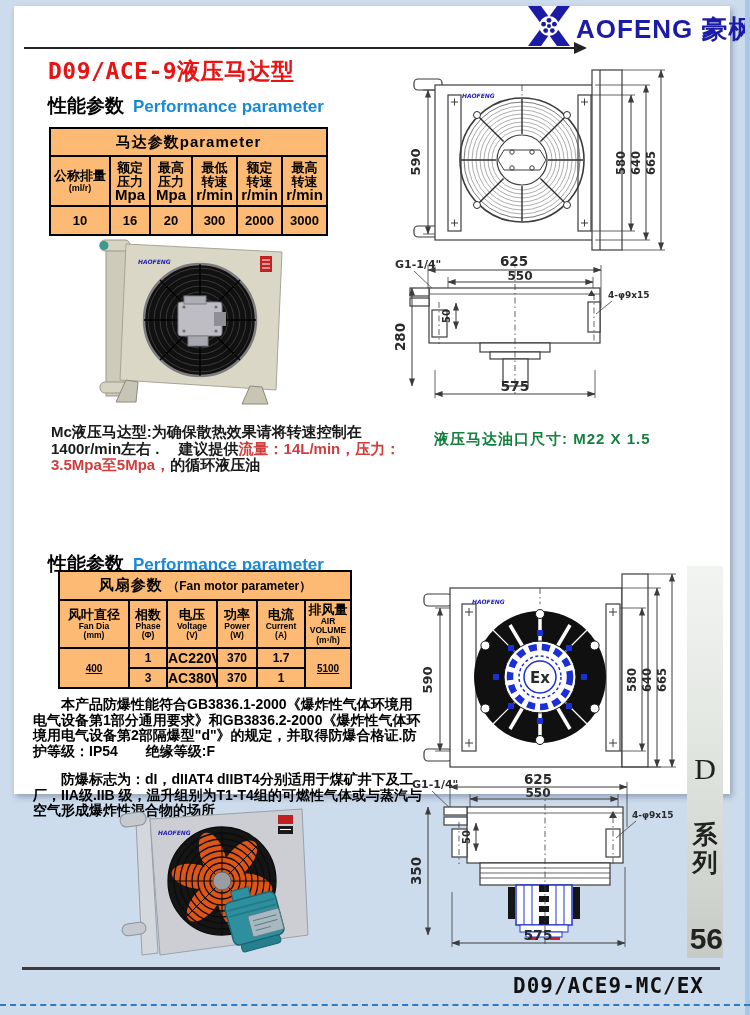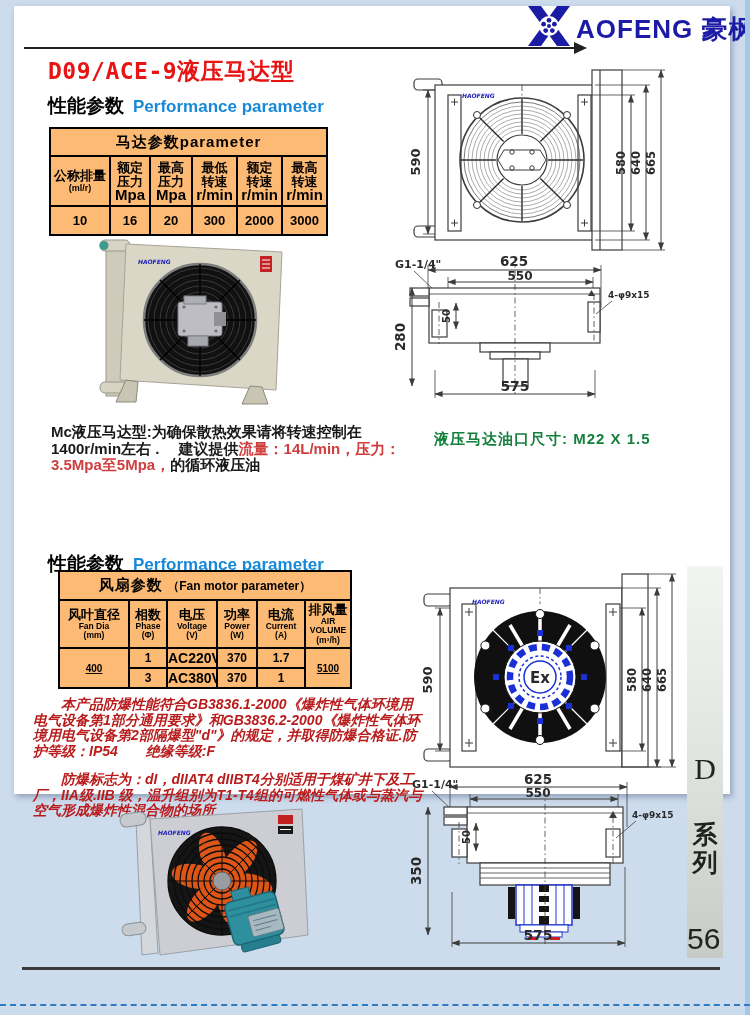--- a/index.html
+++ b/index.html
@@ -33,28 +33,28 @@
   .h2-a{font-size:13px;line-height:14px;}
   .h2-bc{font-size:8.5px;line-height:9.5px;}
   .d-val{font-size:13px;}
   .d-val2{font-size:12px;}
   .d-volt{font-size:14px;}
   .d-big{font-size:10px;text-decoration:underline;}
   
   .note{font-size:15px;font-weight:bold;line-height:16.5px;color:#1a1a1a;}
   .note .red{color:#cf3d3d;}
   .paras p{margin:0 0 13px 0;font-size:14px;font-weight:bold;line-height:15.5px;
-           color:#b91c1c;text-indent:2em;letter-spacing:0;font-style:italic;}
+           color:#000000;text-indent:2em;letter-spacing:0;}
   .caption{font-size:15px;font-weight:bold;color:#15803d;letter-spacing:1px;white-space:nowrap;}
   
   .sidebar{background:linear-gradient(180deg,#f2f4f1 0%,#e2e6e1 45%,#c6ccc5 100%);}
   .sidebar-letter{font-family:"Liberation Serif","DejaVu Serif",serif;font-size:30px;color:#222;text-align:center;}
   .sidebar-series{width:27px;margin:0 auto;font-size:25px;font-weight:bold;color:#222;
                   line-height:28px;word-break:break-all;text-align:center;}
-  .sidebar-num{font-size:30px;color:#222;text-align:left;}
+  .sidebar-num{font-size:30px;color:#222;text-align:right;font-weight:bold;}
   
   .footer-line{position:absolute;left:8px;top:961px;width:698px;height:3px;background:#3b3b3b;}
   .footer-model{position:absolute;right:26px;top:968px;font-family:"DejaVu Sans Mono","Liberation Sans",sans-serif;
                 font-size:21px;font-weight:bold;color:#111;letter-spacing:1px;}
   
   svg text{font-family:"DejaVu Sans","Liberation Sans",sans-serif;font-weight:bold;fill:#2a2a2a;}
   .dim{stroke:#3c3c3c;stroke-width:1;marker-start:url(#arw);marker-end:url(#arw);}
   .ext{stroke:#3c3c3c;stroke-width:0.8;}
   .cl{stroke:#3c3c3c;stroke-width:0.8;stroke-dasharray:6 3 1.5 3;}
   .wm{font-style:italic;fill:#2222bb;font-size:6px;}
@@ -580,17 +580,18 @@
     </g>
   </svg>
 
   <div class="abs sidebar" style="left:673px;top:560px;width:36px;height:392px">
     <div class="sidebar-letter" style="margin-top:186px">D</div>
     <div class="sidebar-series" style="margin-top:34px">系列</div>
     <div class="sidebar-num" style="margin-top:46px">56</div>
   </div>
 
   <div class="footer-line"></div>
+  <div class="footer-model">D09/ACE9-MC/EX</div>
 
 </div>
 
 <div class="right-edge"></div>
 <div class="dash-bottom"></div>
 
 </body></html>

